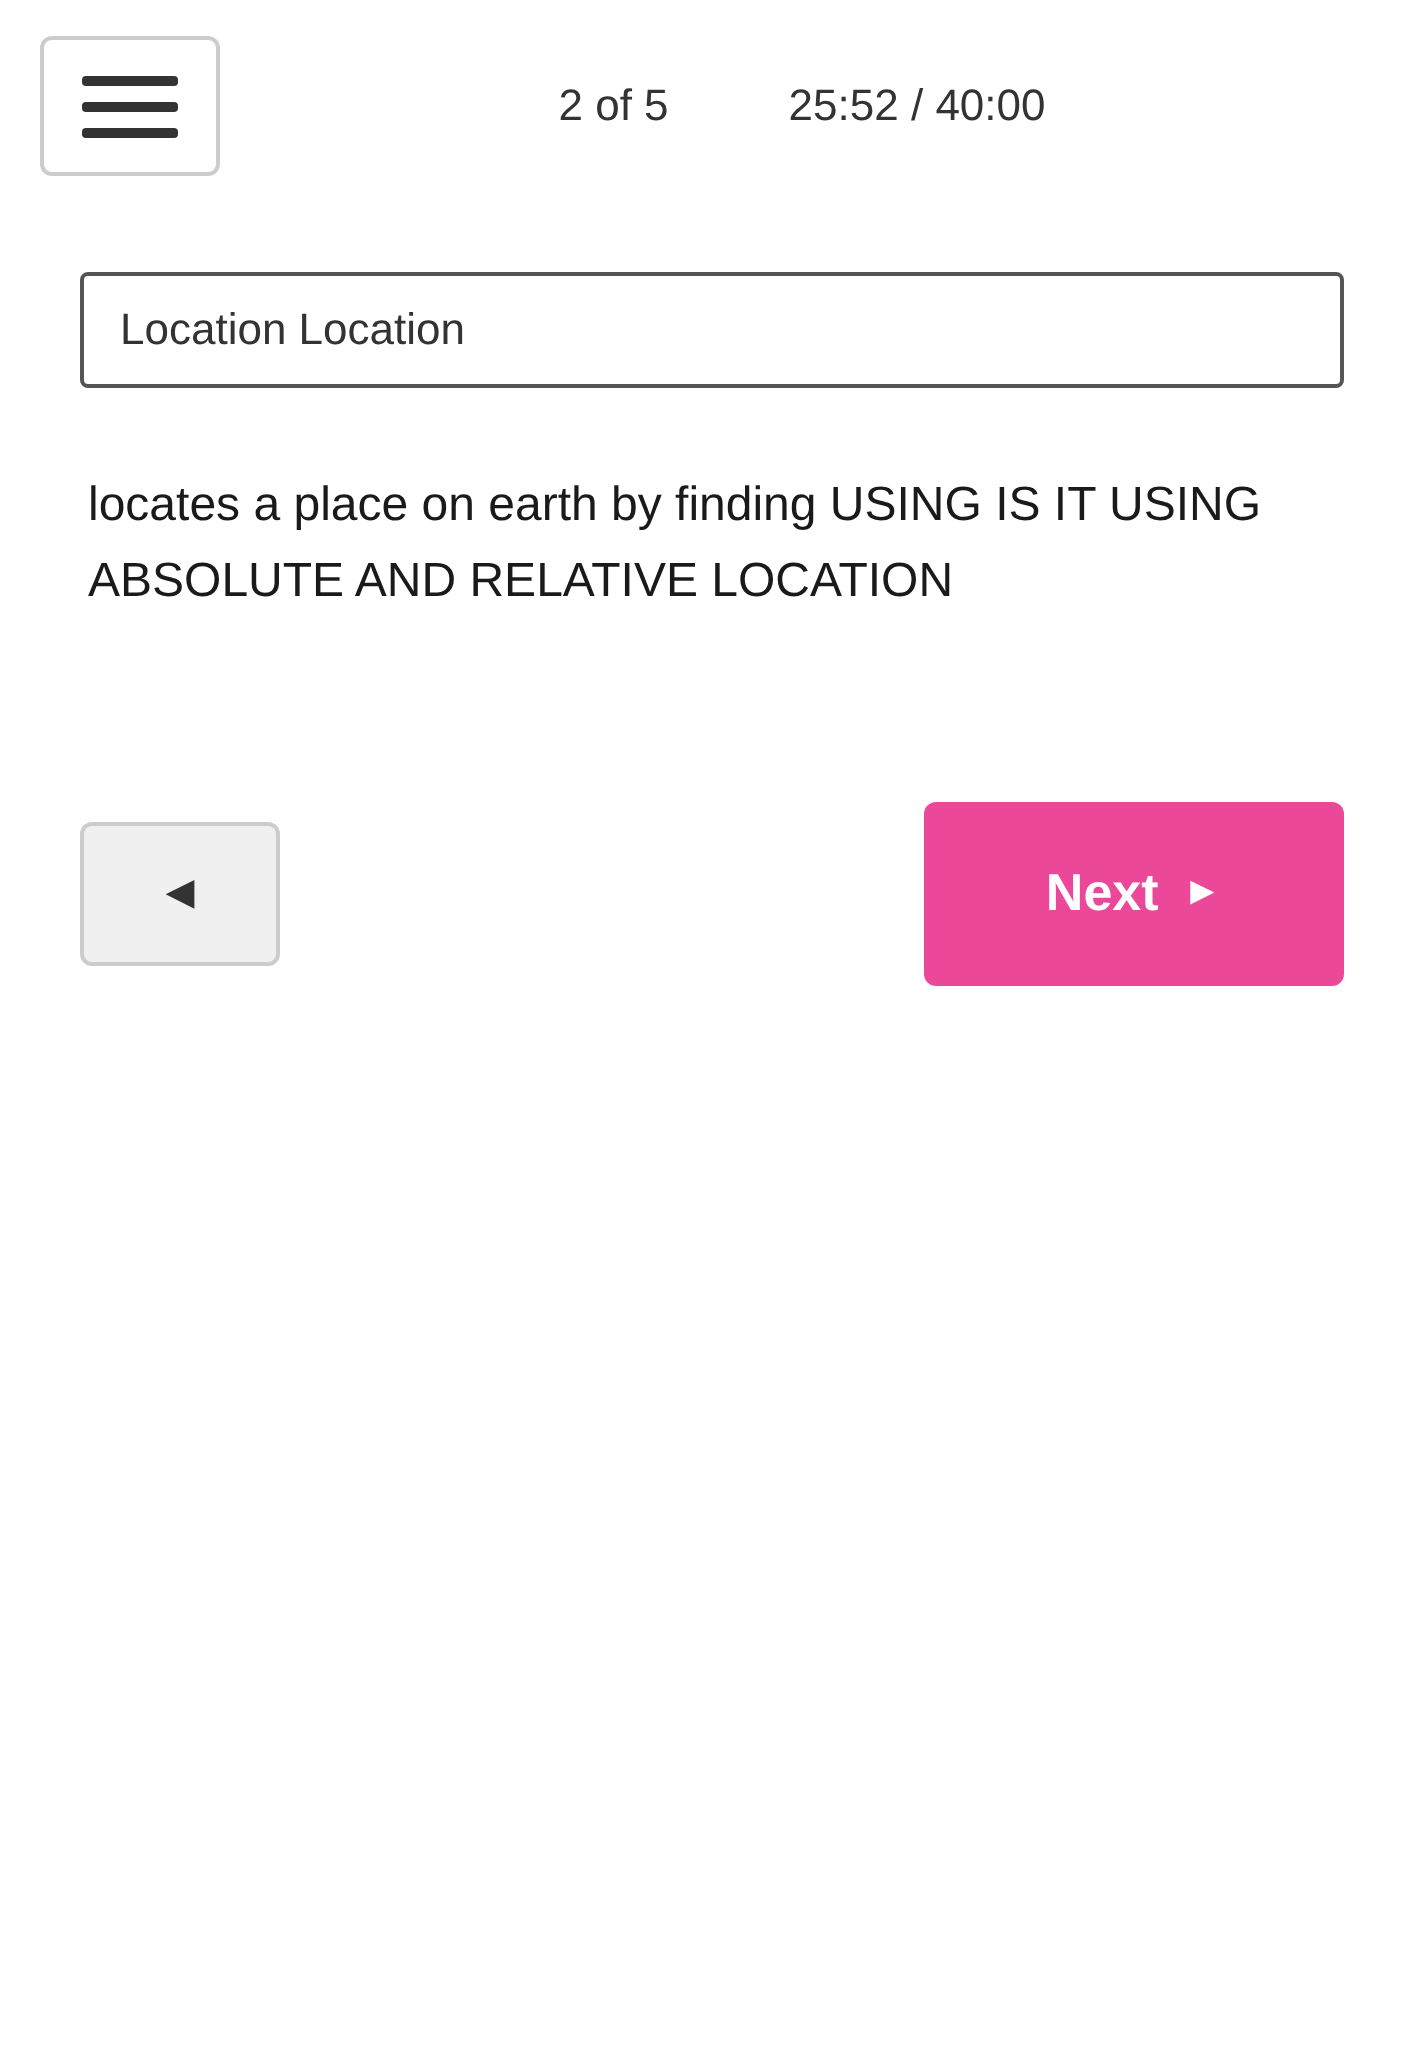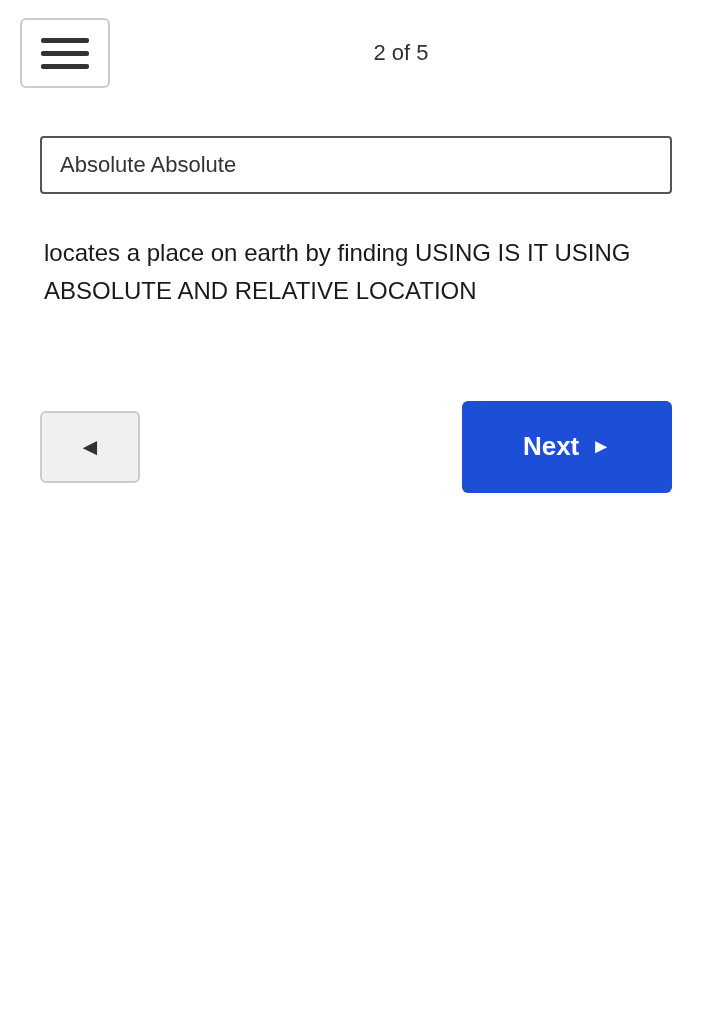--- a/index.html
+++ b/index.html
@@ -111,21 +111,21 @@
       display: flex;
       justify-content: center;
       align-items: center;
       font-size: 24px;
       color: #333333;
     }
 
     .next-button {
       width: 210px;
       height: 92px;
-      background: #1d4ed8;
+      background: #ec4899;
       border: none;
       border-radius: 6px;
       cursor: pointer;
       display: flex;
       justify-content: center;
       align-items: center;
       gap: 12px;
       color: #ffffff;
       font-size: 26px;
       font-weight: bold;
@@ -139,26 +139,27 @@
 <body>
 
 <div class="header">
   <button class="menu-button">
     <div class="menu-line"></div>
     <div class="menu-line"></div>
     <div class="menu-line"></div>
   </button>
   <div class="header-center">
     <span class="progress-text">2 of 5</span>
+    <span class="time-text">25:52 / 40:00</span>
   </div>
 </div>
 
 <div class="main-content">
   <div class="card-title-box">
-    <span class="card-title">Absolute Absolute</span>
+    <span class="card-title">Location Location</span>
   </div>
   <div class="card-body">locates a place on earth by finding USING IS IT USING ABSOLUTE AND RELATIVE LOCATION</div>
 </div>
 
 <div class="nav-buttons">
   <button class="back-button">
     <span>◄</span>
   </button>
   <button class="next-button">
     <span>Next</span>

